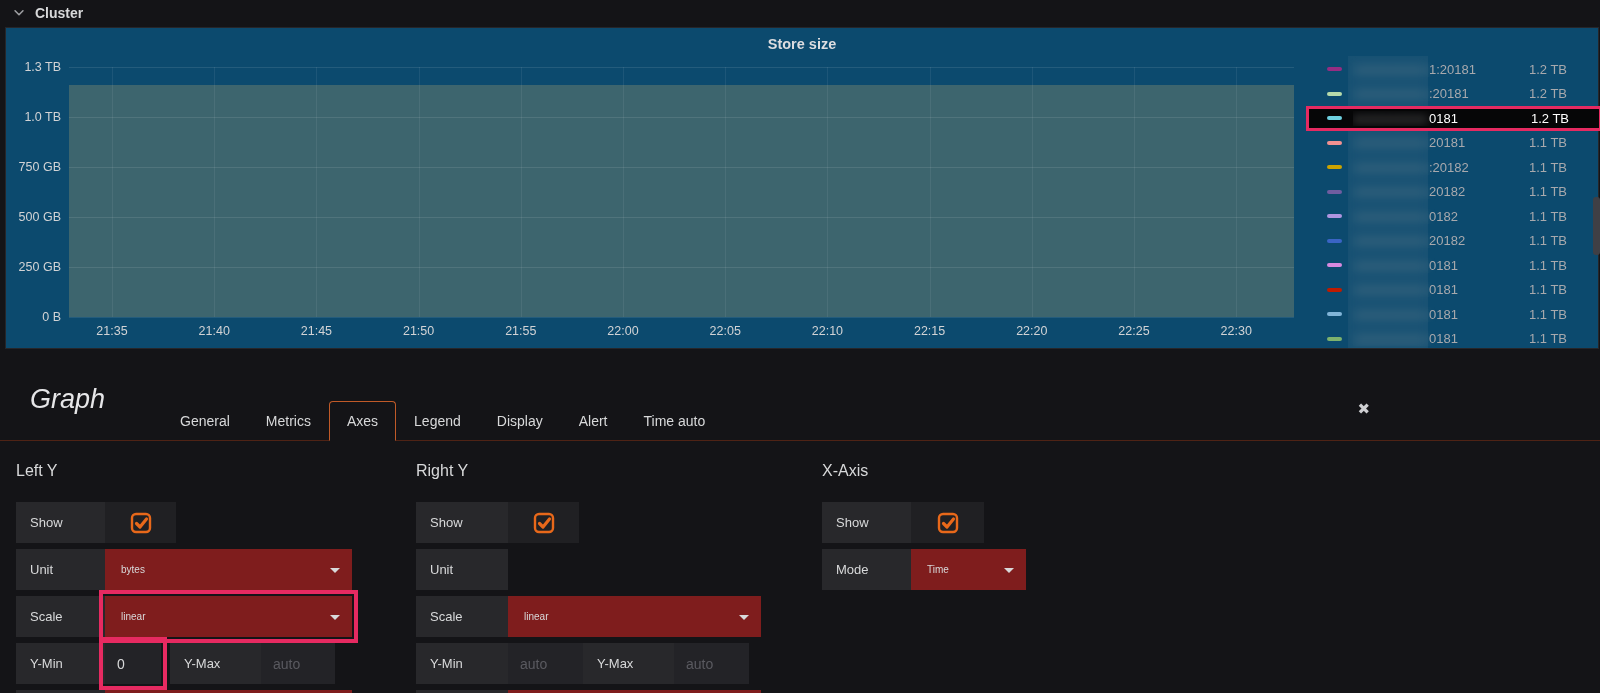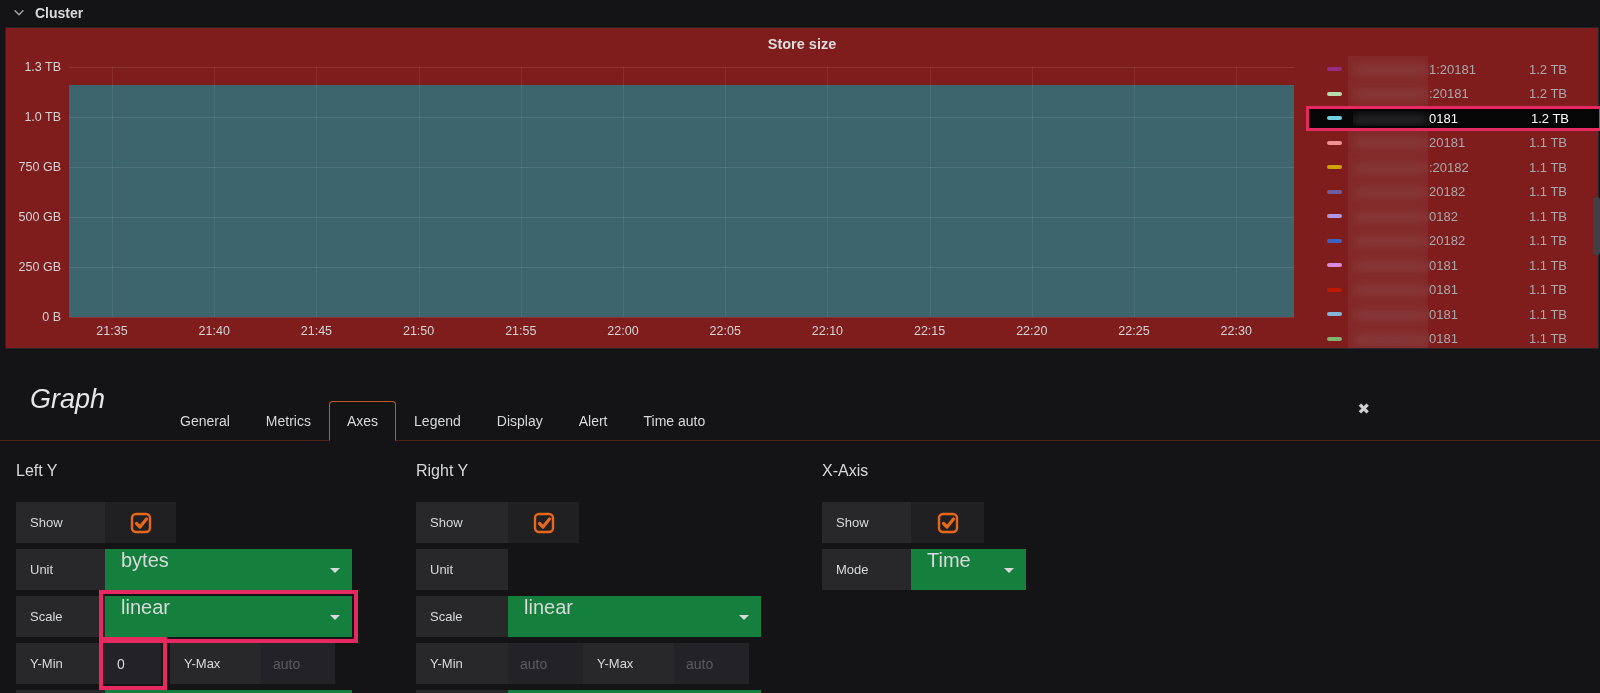--- a/index.html
+++ b/index.html
@@ -4,21 +4,21 @@
 <style>
   html,body{margin:0;padding:0;overflow:hidden;}
   body{width:1600px;height:693px;background:#141417;font-family:"Liberation Sans",sans-serif;color:#d8d9da;}
   #app{position:relative;width:1600px;height:693px;overflow:hidden;}
 
   
   .cluster-row{position:absolute;top:0;left:0;right:0;height:26px;display:flex;align-items:center;padding-left:12px;gap:9px;cursor:pointer;}
   .cluster-label{font-size:14px;font-weight:600;color:#d8d9da;}
 
   
-  .panel{position:absolute;left:5px;top:27px;width:1594px;height:322px;background:#7f1d1d;border:1px solid #26262a;box-sizing:border-box;}
+  .panel{position:absolute;left:5px;top:27px;width:1594px;height:322px;background:#0c4a6e;border:1px solid #26262a;box-sizing:border-box;}
   .panel-title{position:absolute;top:8px;left:0;right:0;text-align:center;font-size:14.5px;font-weight:700;color:#dddde0;}
   .plot{position:absolute;left:63px;top:39px;width:1225px;height:250px;}
   .fill{position:absolute;left:0;top:18px;width:1225px;height:232px;background:#3d656e;}
   .hgrid{position:absolute;left:0;width:1225px;height:1px;background:rgba(255,255,255,0.10);z-index:2;}
   .vgrid{position:absolute;top:0;width:1px;height:250px;background:rgba(255,255,255,0.07);z-index:2;}
   .ytick{position:absolute;left:0;width:55px;text-align:right;font-size:12.5px;color:#d2d3d5;height:16px;line-height:16px;}
   .xtick{position:absolute;top:296px;transform:translateX(-50%);font-size:12.5px;color:#d2d3d5;white-space:nowrap;}
 
   
   .legend{position:absolute;left:1300px;top:29px;width:294px;}
@@ -39,21 +39,21 @@
   .tab.active{border-color:#c05a28;border-bottom-color:#141417;border-radius:4px 4px 0 0;background:#141417;}
   .close-x{position:absolute;right:46px;top:50px;font-size:15px;color:#cfd0d3;cursor:pointer;}
 
   .form{position:absolute;top:112px;left:0;}
   .col{position:absolute;top:0;}
   .col-left{left:16px;}  .col-right{left:416px;}  .col-x{left:822px;}
   .col-h{font-size:16px;color:#d8d9da;height:22px;margin-bottom:18px;}
   .frow{display:flex;margin-bottom:6px;height:41px;align-items:stretch;}
   .fl{background:#28282b;display:flex;align-items:center;padding-left:14px;font-size:13px;color:#d8d9da;box-sizing:border-box;flex:none;}
   .fcheck{background:#202023;display:flex;align-items:center;justify-content:center;flex:none;cursor:pointer;}
-  .fdd{background:#15803d;display:flex;align-items:flex-start;padding-left:16px;font-size:20px;color:#d8d9da;position:relative;flex:none;box-sizing:border-box;cursor:pointer;}
+  .fdd{background:#7f1d1d;display:flex;align-items:center;padding-left:16px;font-size:10px;color:#d8d9da;position:relative;flex:none;box-sizing:border-box;cursor:pointer;}
   .caret{position:absolute;right:12px;top:50%;margin-top:-2px;width:0;height:0;border-left:5px solid transparent;border-right:5px solid transparent;border-top:5px solid #d8d9da;}
   .fin{background:#232327;border:none;color:#d8d9da;font-size:14px;padding:0 0 0 12px;box-sizing:border-box;flex:none;font-family:"Liberation Sans",sans-serif;height:41px;outline:none;}
   .fin::placeholder{color:#5a5a60;}
   .pink{outline:4px solid #e62a61 !important;outline-offset:2px;}
   .w56{width:56px;} .w71{width:71px;} .w73{width:73px;} .w74{width:74px;} .w75{width:75px;}
   .w89{width:89px;} .w91{width:91px;} .w92{width:92px;} .w115{width:115px;} .w247{width:247px;} .w253{width:253px;}
   .sp9{width:9px;flex:none;}
 </style>
 </head>
 <body>

